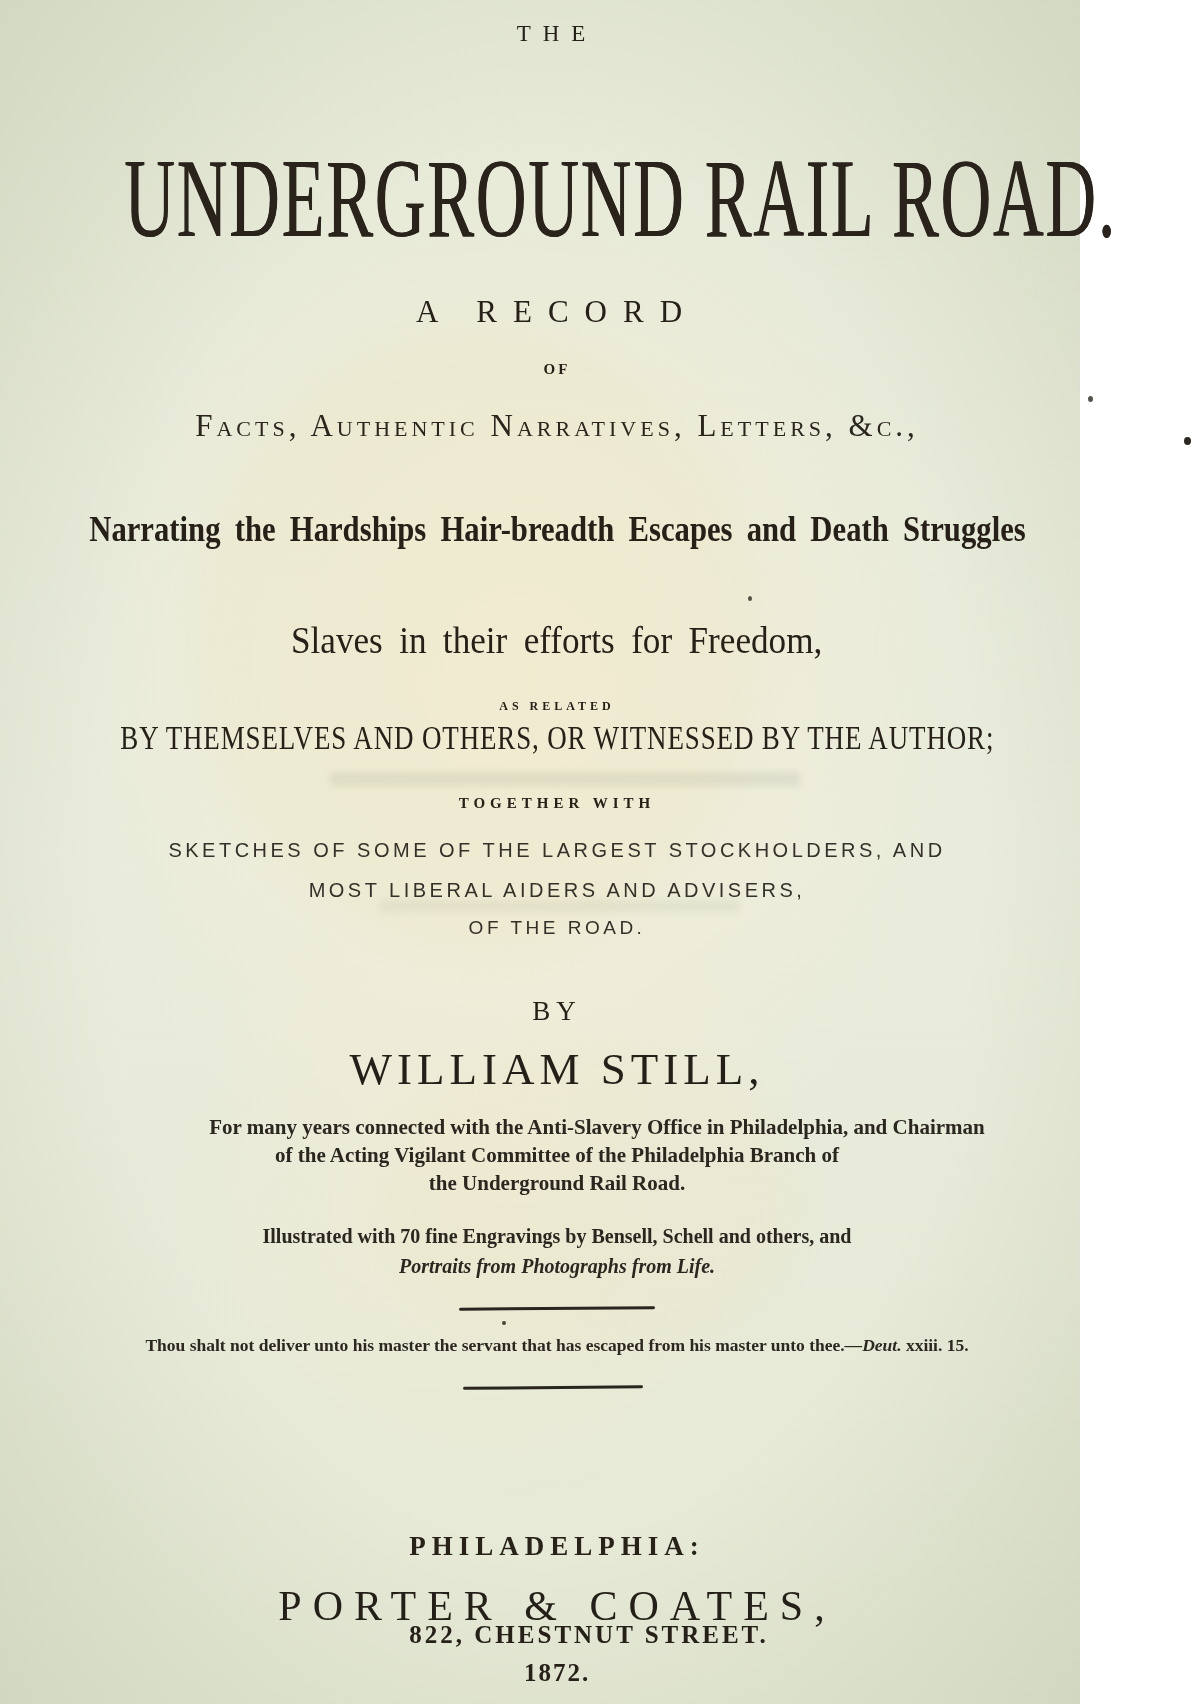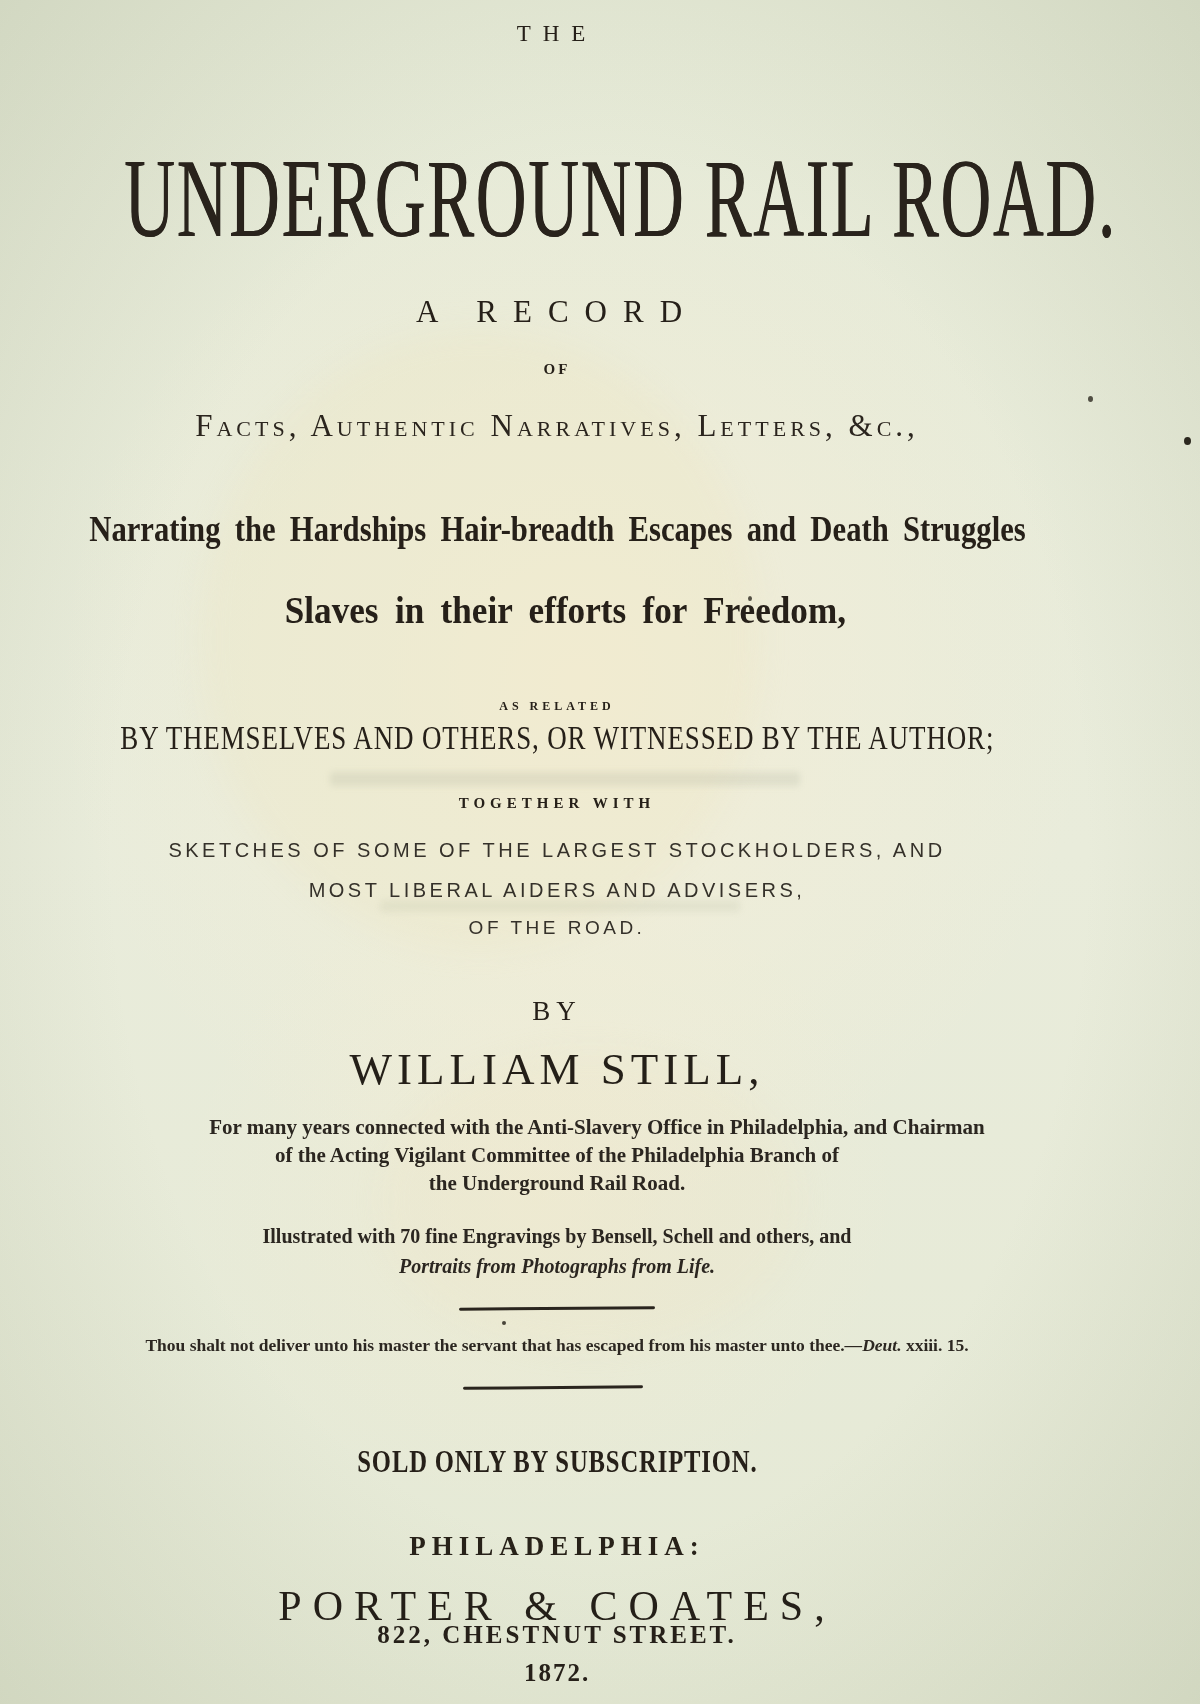--- a/index.html
+++ b/index.html
@@ -3,21 +3,21 @@
 <meta charset="utf-8">
 <style>
   html, body { margin: 0; padding: 0; }
   body {
     width: 1200px; height: 1704px;
     overflow: hidden;
     font-family: "Liberation Serif", "DejaVu Serif", serif;
   }
   .page {
     position: relative;
-    width: 1200px; height: 1704px;
+    width: 1080px; height: 1704px;
     background-color: #e8ebd9;
     background-image:
       radial-gradient(ellipse 62% 45% at 48% 40%, rgba(244,238,215,0.85) 0%, rgba(244,238,215,0) 70%),
       radial-gradient(ellipse 40% 25% at 45% 70%, rgba(243,236,210,0.55) 0%, rgba(243,236,210,0) 75%),
       radial-gradient(ellipse 78% 78% at 50% 50%, rgba(0,0,0,0) 52%, rgba(148,160,128,0.30) 100%),
       linear-gradient(180deg, #e6ead7 0%, #e9ecdb 50%, #e5e9d5 100%);
     color: #262019;
   }
   
   .stain {
@@ -47,21 +47,21 @@
     transform: scale(0.80, 1.28);
     color: #29231c;
     text-shadow: 0.5px 0 0 #29231c;
   }
   .a-record { top: 296px; font-size: 31px; letter-spacing: 16px; }
   .of-1     { top: 362px; font-size: 15px; letter-spacing: 3px; font-weight: 700; }
   .facts    { top: 394px; font-size: 31px; letter-spacing: 4px; font-variant: small-caps; color: #2b251e; margin-top: 16px; }
   .narrating { top: 510px; font-weight: 700; }
   .narrating .squeeze { font-size: 33px; word-spacing: 7px; transform: scale(0.93, 1.10); }
   .of-the   { top: 580px; font-size: 15px; letter-spacing: 4px; font-weight: 700; }
-  .slaves   { top: 590px; font-weight: 700; padding-left: 8px; }
+  .slaves   { top: 620px; font-weight: 400; }
   .slaves .squeeze { font-size: 37px; word-spacing: 8px; transform: scale(0.95, 1.05); }
   .as-related { top: 680px; font-size: 12px; letter-spacing: 4px; font-weight: 700; margin-top: 20px; }
   .by-themselves { top: 720px; }
   .by-themselves .squeeze { font-size: 31px; letter-spacing: 1px; transform: scale(0.87, 1.12); }
   .together-with { top: 796px; font-size: 15px; letter-spacing: 5px; font-weight: 700; }
   .sketches { font-family: "Liberation Sans", "DejaVu Sans", sans-serif; color: #35312a; }
   .sketches-1 { top: 840px; font-size: 20px; letter-spacing: 3.5px; }
   .sketches-2 { top: 880px; font-size: 20px; letter-spacing: 3.5px; }
   .sketches-3 { top: 918px; font-size: 19px; letter-spacing: 3.5px; }
   .by-2     { top: 997px;  font-size: 27px; letter-spacing: 6px; }
@@ -78,21 +78,21 @@
     background: #2a251e; border-radius: 2px;
   }
   .rule-1 { top: 1307px; width: 196px; margin-left: -98px; transform: rotate(-0.4deg); }
   .rule-2 { top: 1386px; width: 180px; margin-left: -94px; transform: rotate(-0.5deg); }
   .epigraph { top: 1336px; font-size: 17.5px; font-weight: 700; color: #2c2721; }
   .epigraph .src-it { font-style: italic; }
   .sold     { top: 1444px; font-weight: 700; }
   .sold .squeeze { font-size: 29px; letter-spacing: 1px; transform: scale(0.85, 1.10); }
   .city     { top: 1532px; font-size: 27px; letter-spacing: 6px; font-weight: 700; color: #282219; }
   .publisher{ top: 1566px; font-size: 42px; letter-spacing: 11px; color: #241f18; margin-top: 18px; }
-  .street   { top: 1622px; font-size: 25px; letter-spacing: 3px; font-weight: 700; }
+  .street   { top: 1622px; font-size: 25px; letter-spacing: 3px; font-weight: 700; padding-left: 32px; }
   .year     { top: 1660px; font-size: 25px; letter-spacing: 2px; font-weight: 700; }
 </style>
 </head>
 <body>
 
 <div class="page">
 
   <div class="stain" style="left:200px; top:330px; width:560px; height:620px; background: rgba(238,226,188,0.22);"></div>
   <div class="stain" style="left:380px; top:1050px; width:420px; height:300px; background: rgba(240,230,196,0.18);"></div>
   <div class="ghost-band" style="left:330px; top:772px; width:470px; height:14px;"></div>
@@ -139,23 +139,20 @@
     <div class="line illus illus-2">Portraits from Photographs from Life.</div>
 
     <div class="rule rule-1"></div>
 
     <div class="line epigraph">
       <span>Thou shalt not deliver unto his master the servant that has escaped from his master unto thee.—</span><span class="src-it">Deut.</span><span> xxiii. 15.</span>
     </div>
 
     <div class="rule rule-2"></div>
 
-    <div class="line sold">
-      <span class="squeeze">SOLD ONLY BY SUBSCRIPTION.</span>
-    </div>
 
     <div class="line city">PHILADELPHIA:</div>
     <div class="line publisher">PORTER &amp; COATES,</div>
     <div class="line street">822, CHESTNUT STREET.</div>
     <div class="line year">1872.</div>
 
   </div>
 </div>
 
 </body></html>

